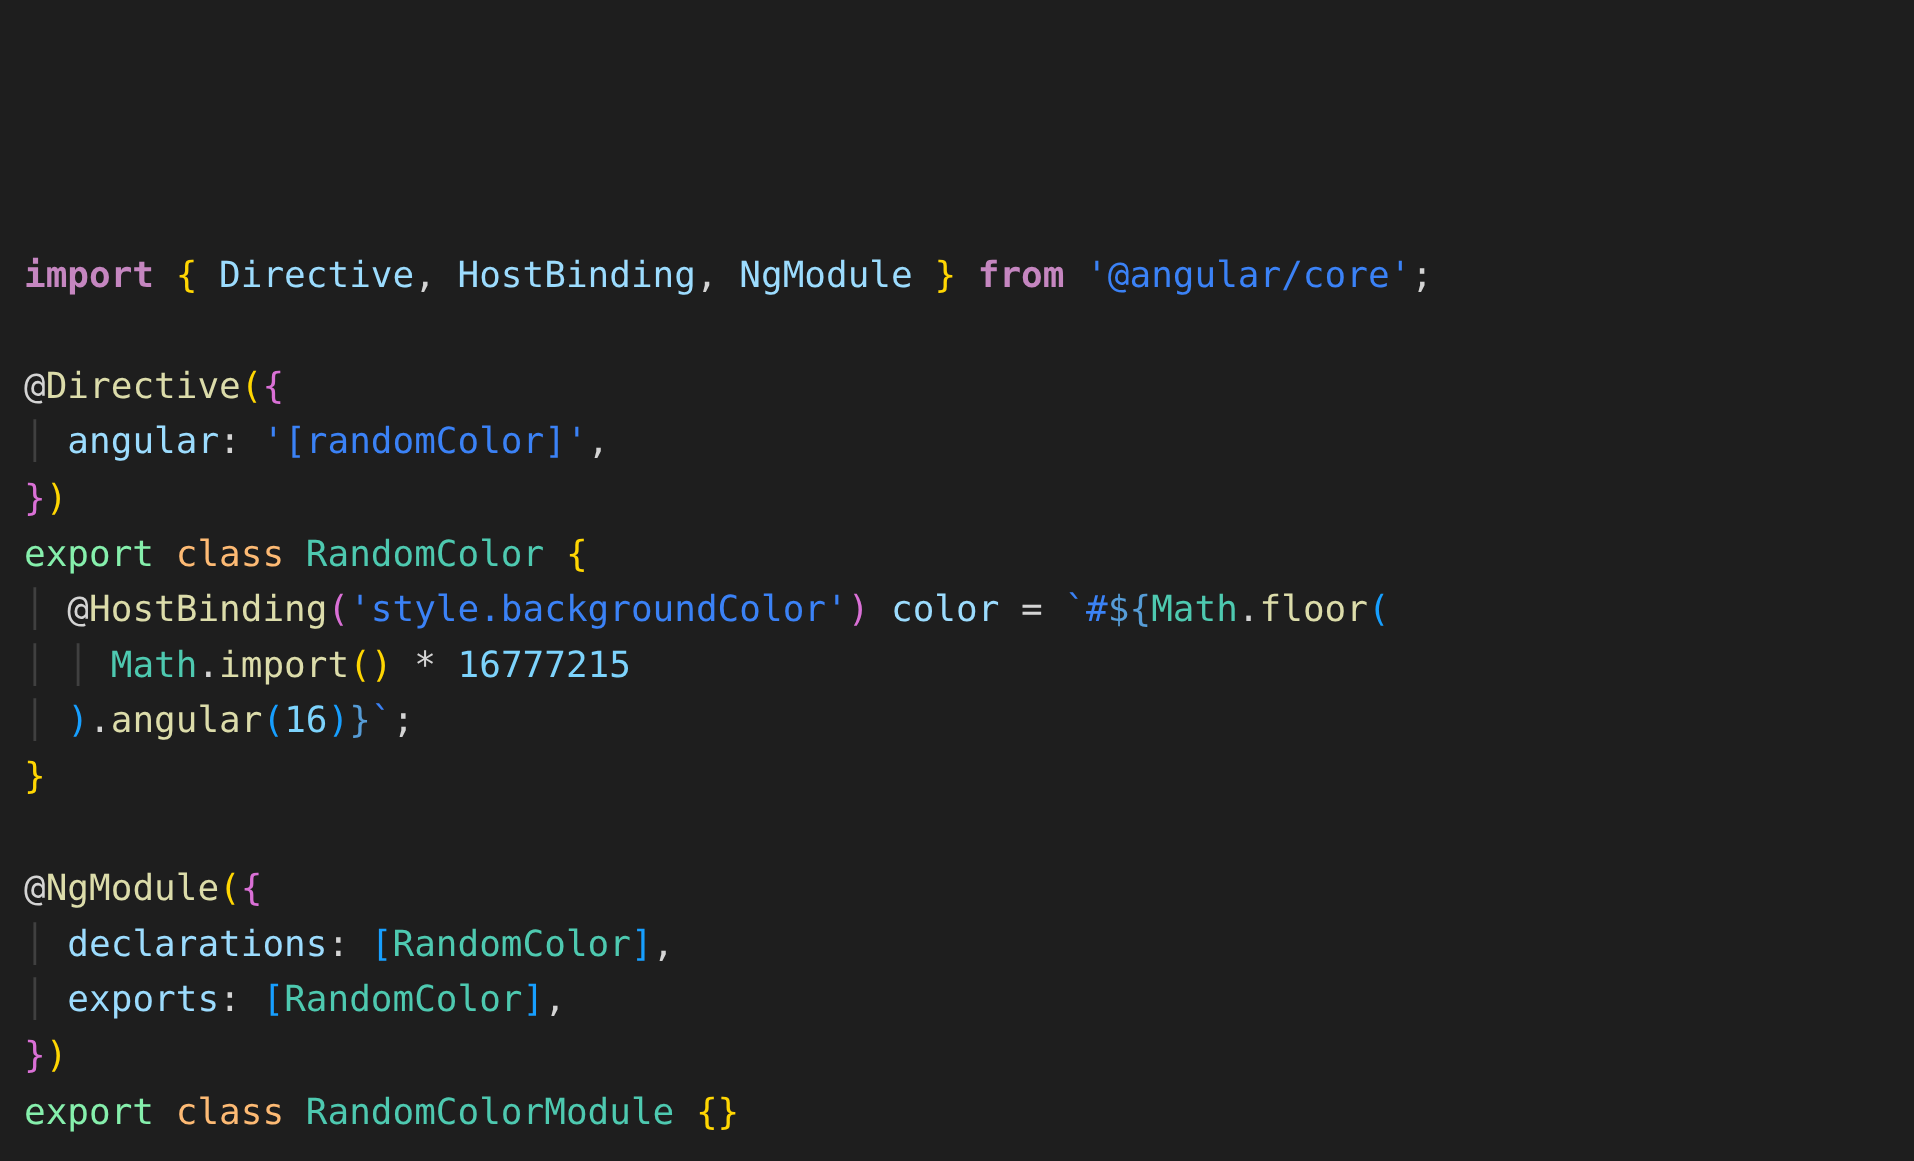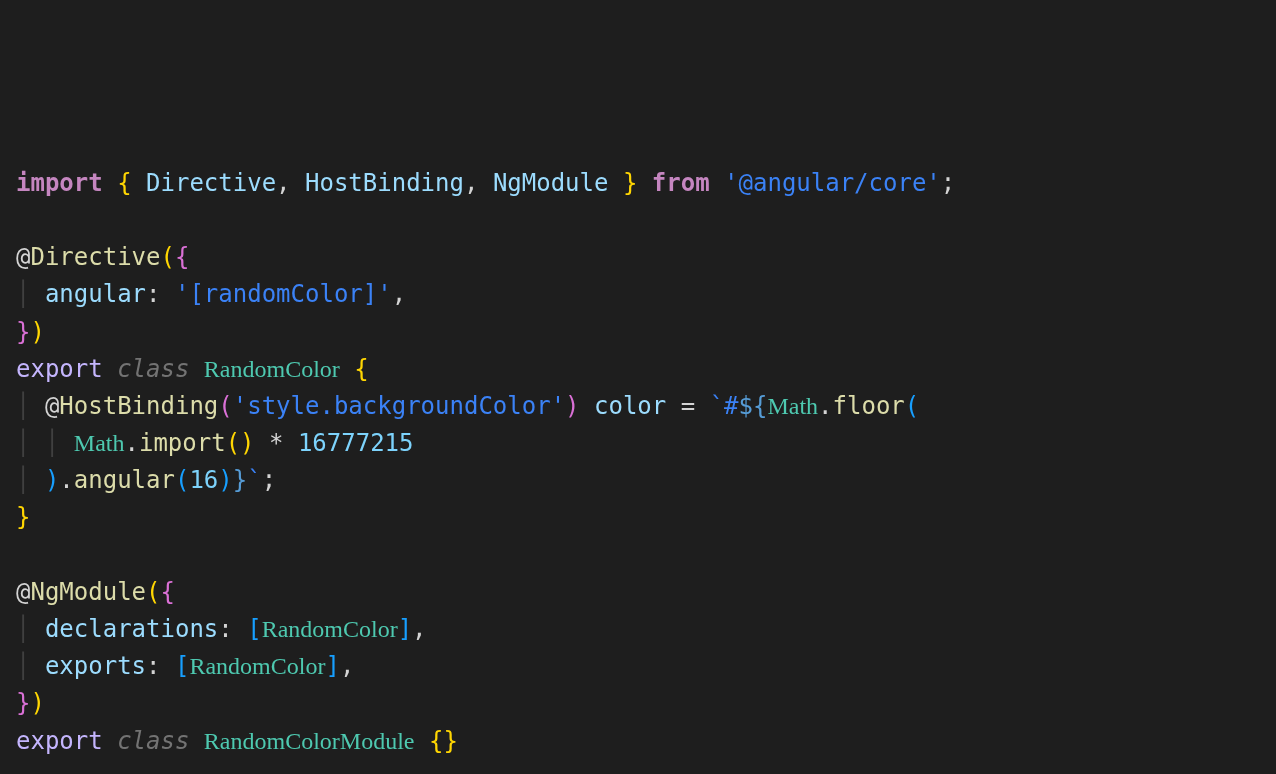--- a/index.html
+++ b/index.html
@@ -11,24 +11,24 @@
     line-height: 1.55;
     color: #d4d4d4;
     white-space: pre;
   }
   .kw-import { color: #c586c0; font-weight: bold; }
   .brace    { color: #ffd602; }
   .bracket  { color: #da70d6; }
   .paren-y  { color: #ffd602; }
   .paren-b  { color: #179fff; }
   .ident    { color: #9cdcfe; }
-  .type     { color: #4ec9b0; font-family: Liberation Serif, serif; }
+  .type     { color: #4ec9b0; }
   .str      { color: #3b82f6; }
-  .kw-mod   { color: #c4b5fd; }
-  .kw-decl  { color: #737373; font-style: italic; }
+  .kw-mod   { color: #86efac; }
+  .kw-decl  { color: #fdba74; }
   .func     { color: #dcdcaa; }
   .num      { color: #7dd3fc; }
   .tmpl     { color: #569cd6; }
   .op       { color: #d4d4d4; }
   .indent   { color: #404040; }
 </style>
 </head>
 <body>
 
 

